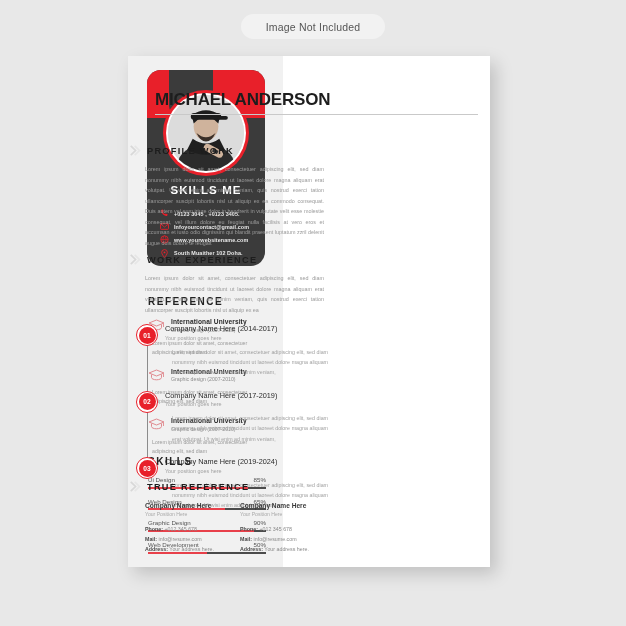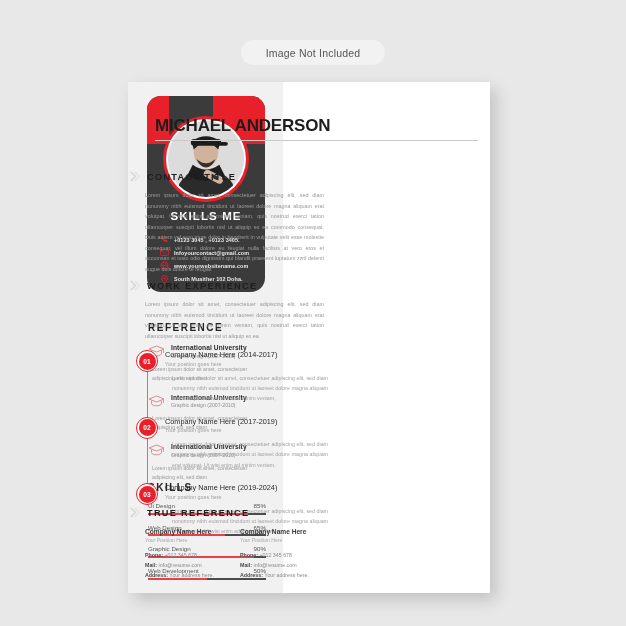--- a/index.html
+++ b/index.html
@@ -2,21 +2,21 @@
 <html><head>
 <meta charset="utf-8">
 <style>
   * { box-sizing: border-box; margin: 0; padding: 0; }
   html, body {
     width: 626px; height: 626px;
     overflow: hidden;
     background: #e8e8e8;
     font-family: "Liberation Sans", sans-serif;
   }
-  #stage { position: relative; width: 626px; height: 600px; margin-top: 26px; }
+  #stage { position: relative; width: 626px; height: 600px; }
 
   
   .notice-pill {
     position: absolute; left: 241px; top: 14px;
     width: 144px; height: 25px;
     background: #f2f2f2; border-radius: 13px;
     display: flex; align-items: center; justify-content: center;
     font-size: 10.5px; color: #555; letter-spacing: .2px;
   }
 
@@ -352,21 +352,21 @@
     </div>
 
     <div id="profile-block">
       <div class="rsec-head">
         <span class="chev">
             <svg viewBox="0 0 14 16">
               <path d="M1 2 L7 8 L1 14" fill="none" stroke="#d8d8d8" stroke-width="2.2"></path>
               <path d="M6 2 L12 8 L6 14" fill="none" stroke="#e6e6e6" stroke-width="2.2"></path>
             </svg>
           </span>
-        <span class="rsec-title">CONTACT TITLE</span>
+        <span class="rsec-title">PROFILE WORK</span>
       </div>
       <div class="body-para">Lorem ipsum dolor sit amet, consectetuer adipiscing elit, sed diam nonummy nibh euismod tincidunt ut laoreet dolore magna aliquam erat volutpat. Ut wisi enim ad minim veniam, quis nostrud exerci tation ullamcorper suscipit lobortis nisl ut aliquip ex ea commodo consequat. Duis autem vel eum iriure dolor in hendrerit in vulputate velit esse molestie consequat, vel illum dolore eu feugiat nulla facilisis at vero eros et accumsan et iusto odio dignissim qui blandit praesent luptatum zzril delenit augue duis dolore te feugait</div>
     </div>
 
     <div id="work-block">
       <div class="rsec-head">
         <span class="chev">
             <svg viewBox="0 0 14 16">
               <path d="M1 2 L7 8 L1 14" fill="none" stroke="#d8d8d8" stroke-width="2.2"></path>
               <path d="M6 2 L12 8 L6 14" fill="none" stroke="#e6e6e6" stroke-width="2.2"></path>

